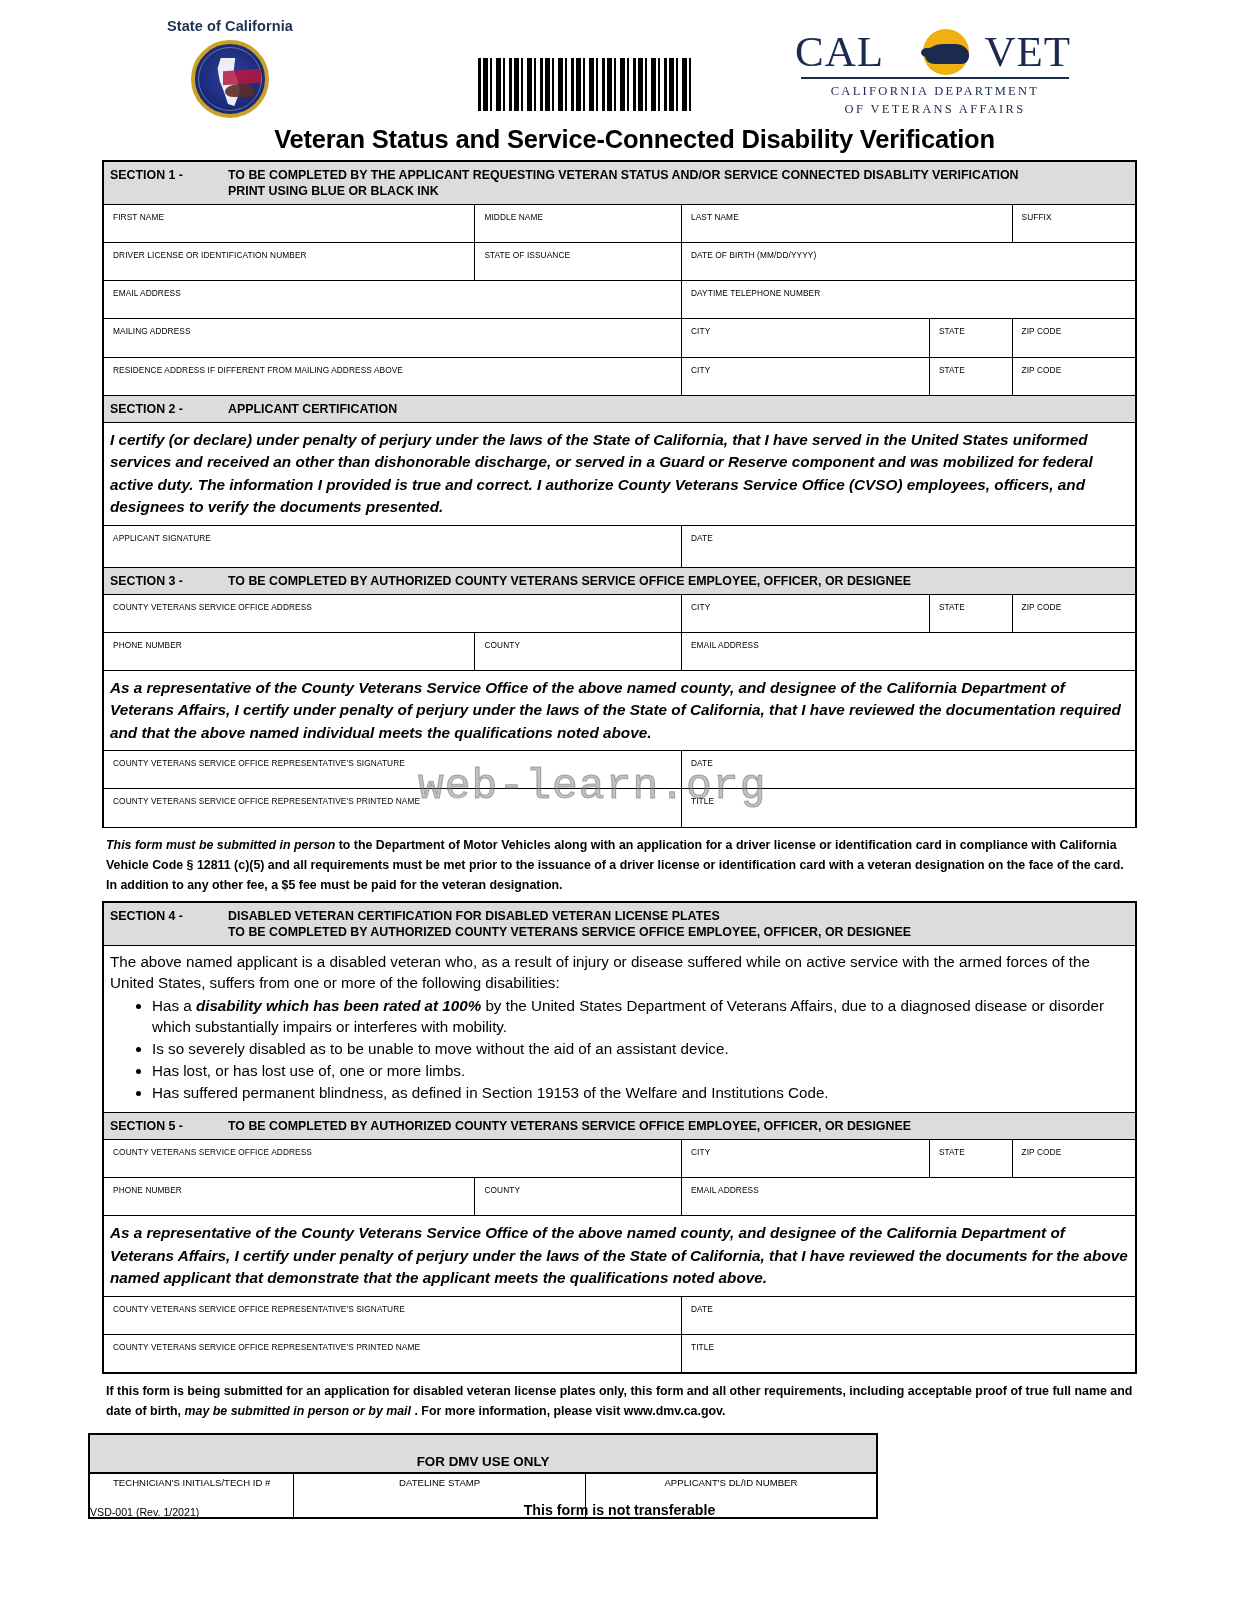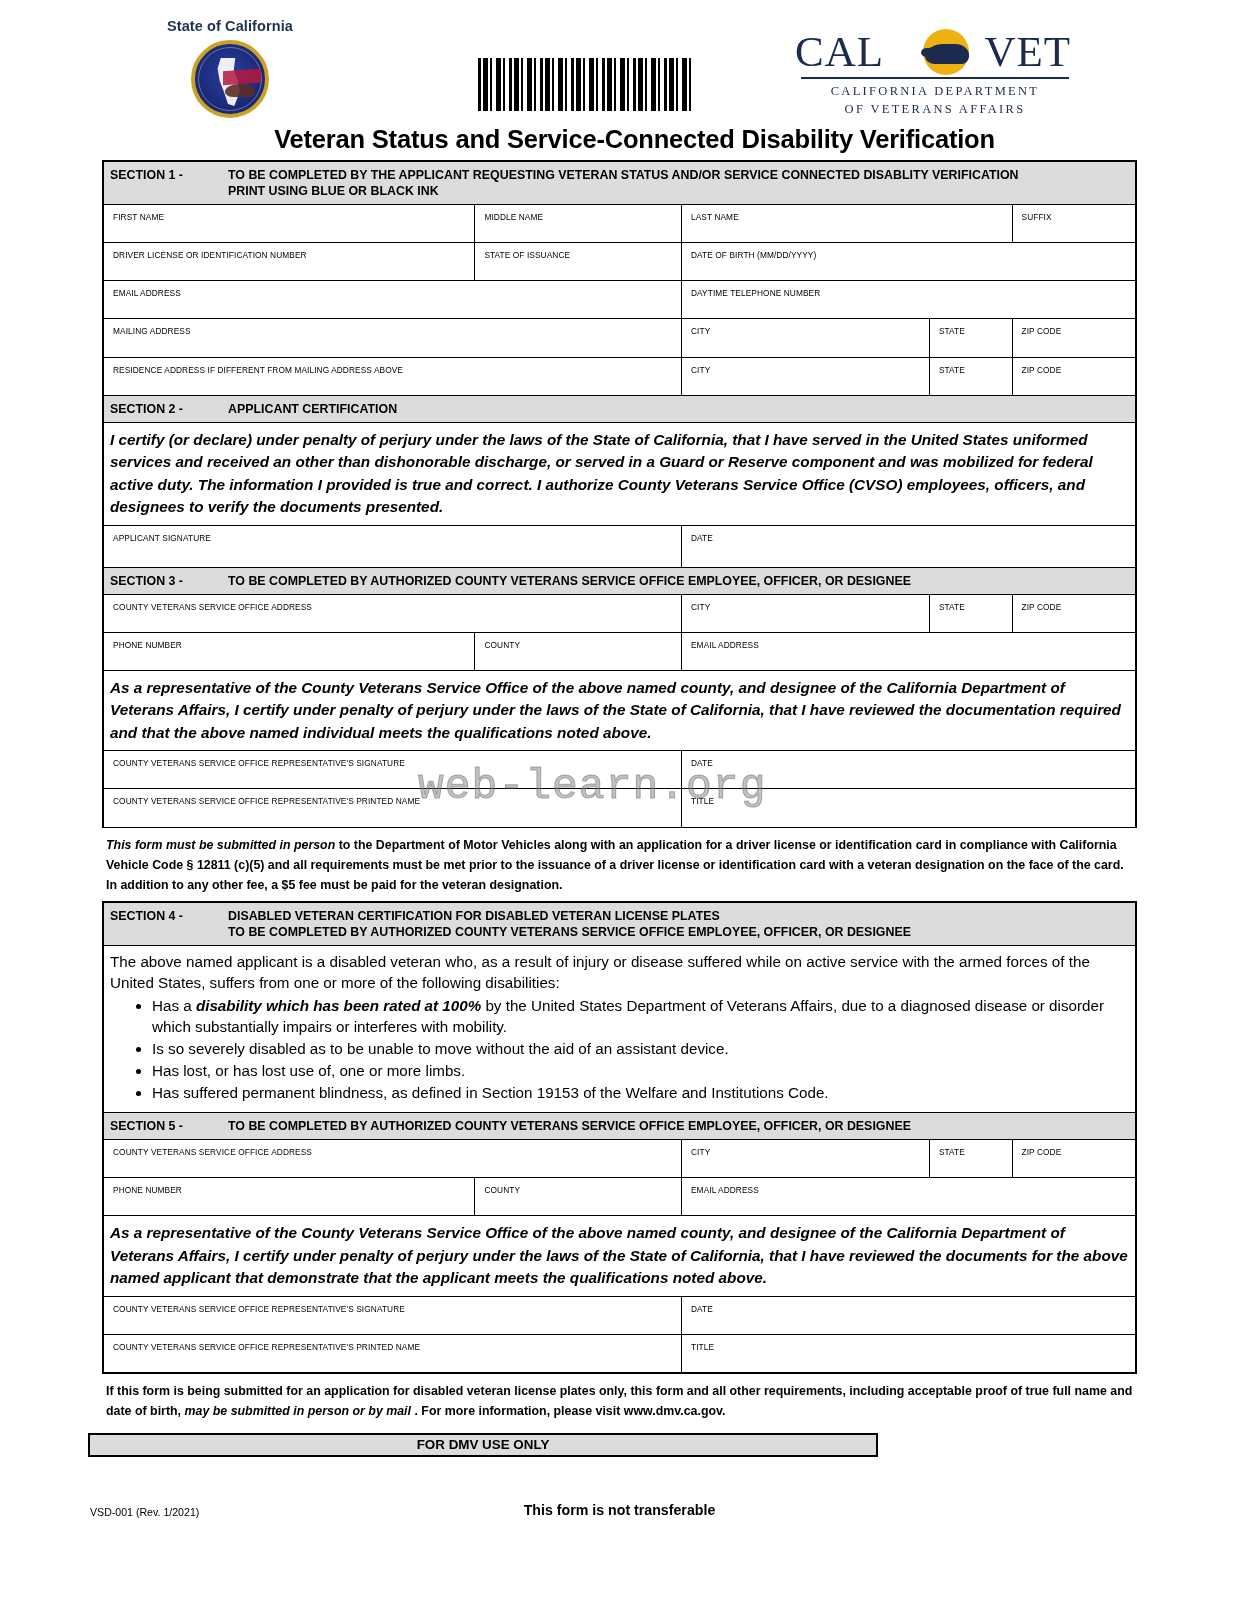--- a/index.html
+++ b/index.html
@@ -246,21 +246,21 @@
     border-collapse: collapse;
     table-layout: fixed;
     border: 2px solid #000;
   }
   table.dmv td { border: 1px solid #000; }
   .dmv-title {
     background: #dcdcdc;
     text-align: center;
     font-size: 13.4px;
     font-weight: bold;
-    padding: 2px 0 3px;
+    padding: 19px 0 3px;
     border-bottom: 2px solid #000 !important;
     margin-left: 9px;
   }
   .dmv-col {
     text-align: center;
     font-size: 9.6px;
     padding: 3px 2px 0;
     height: 45px;
     vertical-align: top;
   }
@@ -635,20 +635,34 @@
     <table class="dmv">
       <colgroup>
           <col style="width:26%">
           <col style="width:37%">
           <col style="width:37%">
         </colgroup>
       <tbody>
           <tr>
         <td colspan="3" class="dmv-title">FOR DMV USE ONLY</td>
       </tr>
+      <tr>
+        <td class="dmv-col">
+          <div>TECHNICIAN'S INITIALS/TECH ID #</div>
+          <div></div>
+        </td>
+        <td class="dmv-col">
+          <div>DATELINE STAMP</div>
+          <div></div>
+        </td>
+        <td class="dmv-col">
+          <div>APPLICANT'S DL/ID NUMBER</div>
+          <div></div>
+        </td>
+      </tr>
     </tbody>
       </table>
   </div>
 
   <div class="footer">
     <div class="code">VSD-001 (Rev. 1/2021)</div>
     <div class="ntr">This form is not transferable</div>
   </div>
 
   <div class="watermark">web-learn.org</div>

